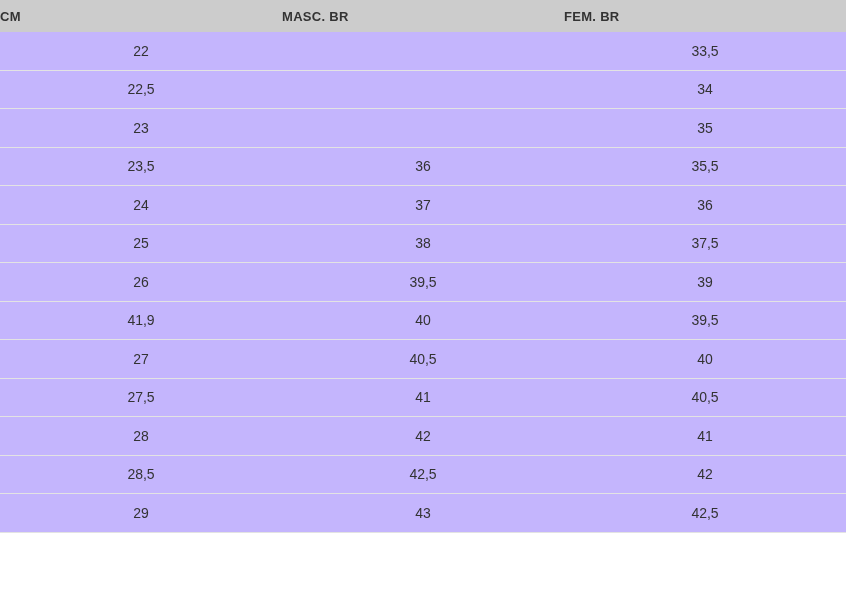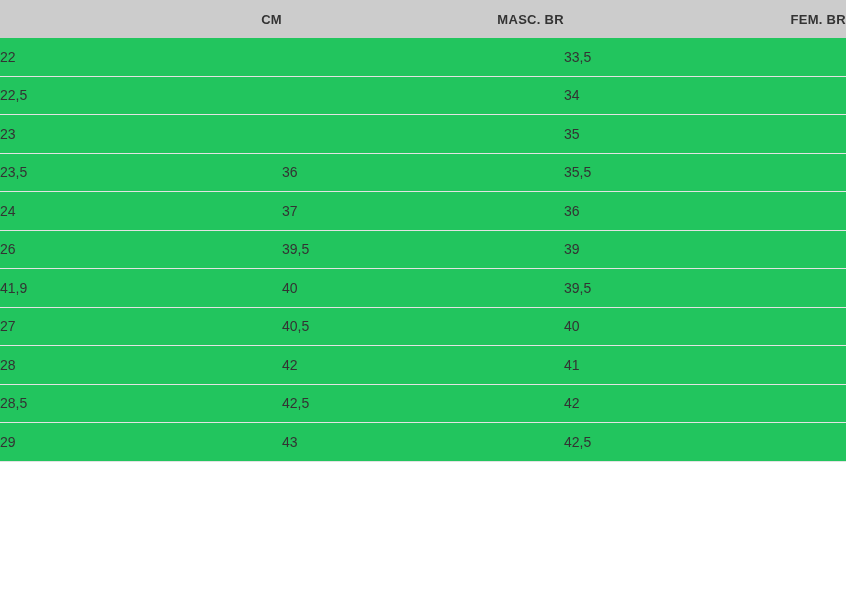--- a/index.html
+++ b/index.html
@@ -18,34 +18,35 @@
     width: 846px;
     border-collapse: collapse;
     table-layout: fixed;
   }
   .size-table thead th {
     background: #cccccc;
     color: #333333;
     font-size: 13px;
     font-weight: bold;
     letter-spacing: 0.3px;
-    height: 38px;
+    height: 32px;
     padding: 0;
-    text-align: right;
+    text-align: left;
     vertical-align: middle;
     border: none;
   }
   .size-table tbody td {
     height: 37.5px;
     padding: 0;
+    text-align: center;
     vertical-align: middle;
     font-size: 14px;
     color: #333333;
     border-bottom: 1px solid #e3e3e3;
-    background: #22c55e;
+    background: #c4b5fd;
   }
   .col-cm    { width: 282px; }
   .col-masc  { width: 282px; }
   .col-fem   { width: 282px; }
 </style>
 </head>
 <body>
 
 <table class="size-table">
   <colgroup>
@@ -80,33 +81,43 @@
         <td>23,5</td>
         <td>36</td>
         <td>35,5</td>
       </tr>
       <tr>
         <td>24</td>
         <td>37</td>
         <td>36</td>
       </tr>
       <tr>
+        <td>25</td>
+        <td>38</td>
+        <td>37,5</td>
+      </tr>
+      <tr>
         <td>26</td>
         <td>39,5</td>
         <td>39</td>
       </tr>
       <tr>
         <td>41,9</td>
         <td>40</td>
         <td>39,5</td>
       </tr>
       <tr>
         <td>27</td>
         <td>40,5</td>
         <td>40</td>
+      </tr>
+      <tr>
+        <td>27,5</td>
+        <td>41</td>
+        <td>40,5</td>
       </tr>
       <tr>
         <td>28</td>
         <td>42</td>
         <td>41</td>
       </tr>
       <tr>
         <td>28,5</td>
         <td>42,5</td>
         <td>42</td>

